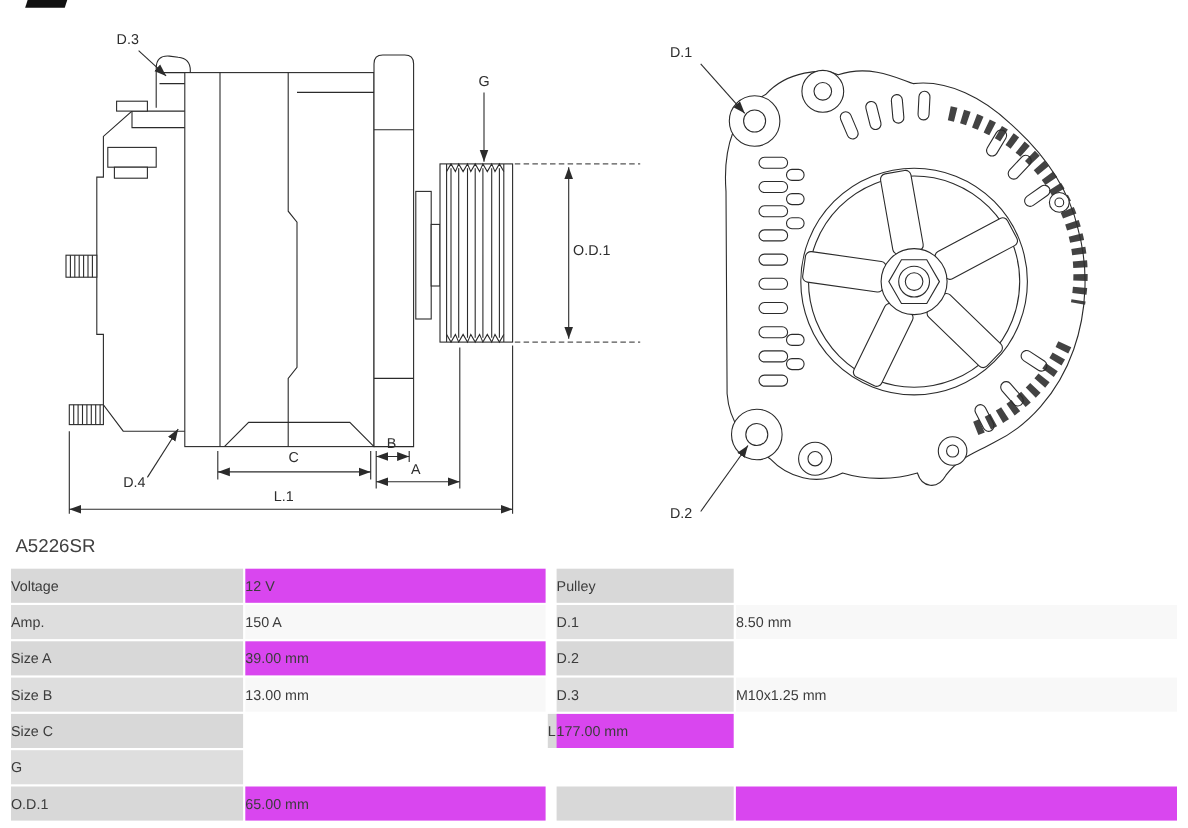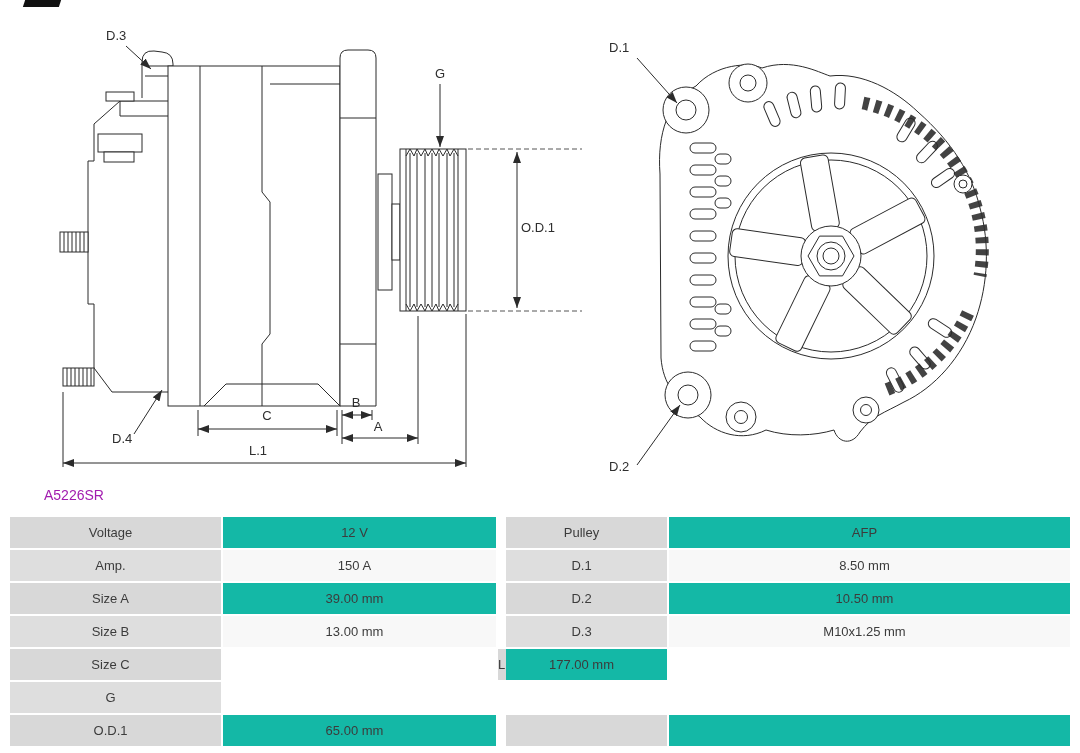--- a/index.html
+++ b/index.html
@@ -13,36 +13,36 @@
   }
   .drawing-wrap{position:absolute;left:0;top:6px;width:1080px;height:476px;}
   svg text{font-family:"Liberation Sans",sans-serif;font-size:13px;fill:#2e2e2e;}
   .thin{stroke:#2b2b2b;stroke-width:1;fill:none;}
   .wfill{stroke:#2b2b2b;stroke-width:1;fill:#ffffff;}
   .dash{stroke:#555;stroke-width:1;fill:none;stroke-dasharray:5,3;}
   .dim{stroke:#2b2b2b;stroke-width:1;fill:none;}
   .fins{stroke:#2f2f2f;stroke-width:13;fill:none;stroke-dasharray:6,6;opacity:.9;}
 
   .product-code{
-    position:absolute;left:14px;top:487px;font-size:14px;color:#a21caf;margin-left:30px;
+    position:absolute;left:14px;top:487px;font-size:17px;color:#404040;
   }
   .spec-table{
     position:absolute;left:10px;top:517px;width:1060px;
     display:flex;flex-direction:column;gap:2px;
   }
   .trow{
     display:grid;grid-template-columns:211px 273px 6px 161px 401px;
     column-gap:2px;height:31px;
   }
   .cell{
-    line-height:31px;font-size:13px;text-align:center;padding-right:10px;
+    line-height:31px;font-size:13px;text-align:left;padding-right:10px;
     box-sizing:border-box;color:#3c3c3c;overflow:hidden;white-space:nowrap;
   }
   .lbl{background:#d8d8d8;}
-  .val{background:#14b8a6;}
+  .val{background:#d946ef;}
   .trow:nth-child(even) .lbl{background:#dedede;}
   .trow:nth-child(even) .val{background:#f8f8f8;}
   .spacer{background:transparent;}
 </style>
 </head>
 <body>
 
 <div class="logo-frag"></div>
 
 <div class="drawing-wrap">
@@ -208,35 +208,33 @@
 </div>
 
 <div class="product-code">A5226SR</div>
 
 <div class="spec-table">
   <div class="trow">
     <div class="cell lbl">Voltage</div>
     <div class="cell val">12 V</div>
     <div class="spacer"></div>
     <div class="cell lbl">Pulley</div>
-    <div class="cell val">AFP</div>
   </div>
   <div class="trow">
     <div class="cell lbl">Amp.</div>
     <div class="cell val">150 A</div>
     <div class="spacer"></div>
     <div class="cell lbl">D.1</div>
     <div class="cell val">8.50 mm</div>
   </div>
   <div class="trow">
     <div class="cell lbl">Size A</div>
     <div class="cell val">39.00 mm</div>
     <div class="spacer"></div>
     <div class="cell lbl">D.2</div>
-    <div class="cell val">10.50 mm</div>
   </div>
   <div class="trow">
     <div class="cell lbl">Size B</div>
     <div class="cell val">13.00 mm</div>
     <div class="spacer"></div>
     <div class="cell lbl">D.3</div>
     <div class="cell val">M10x1.25 mm</div>
   </div>
   <div class="trow">
     <div class="cell lbl">Size C</div>

